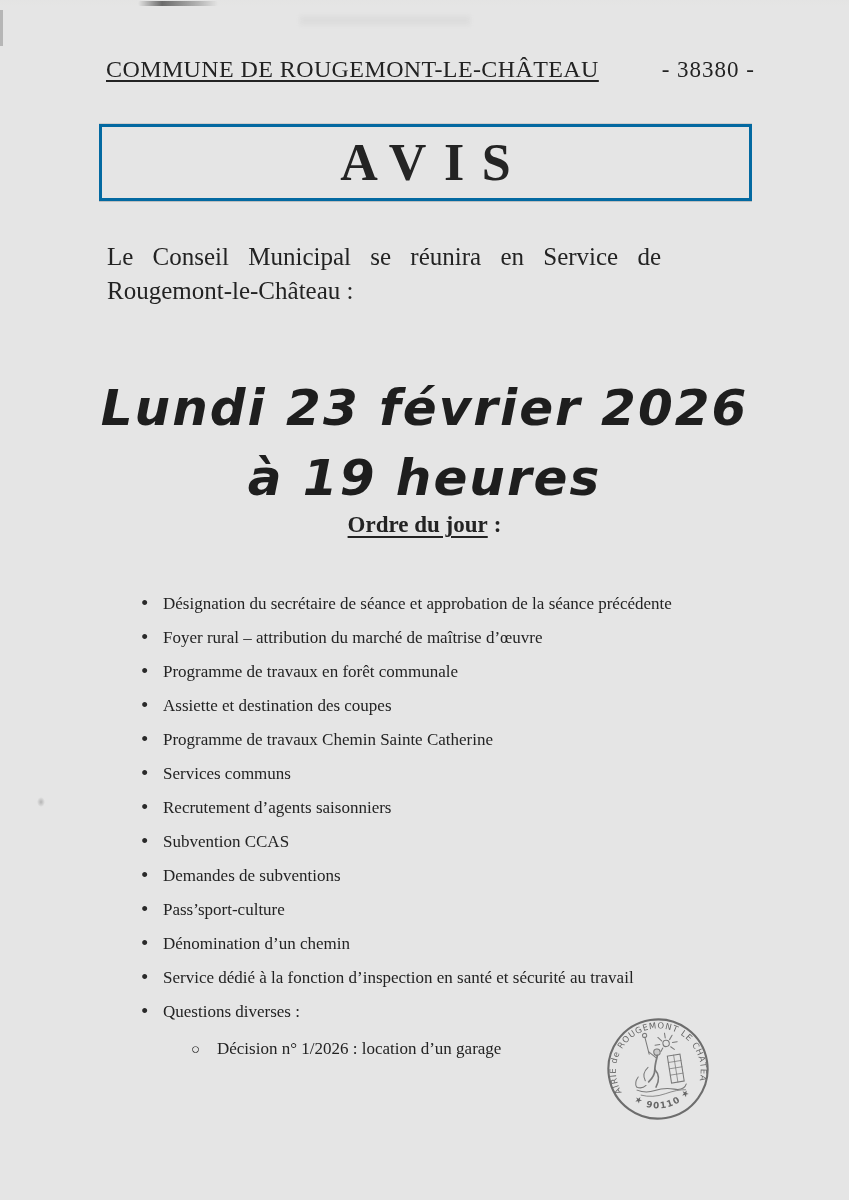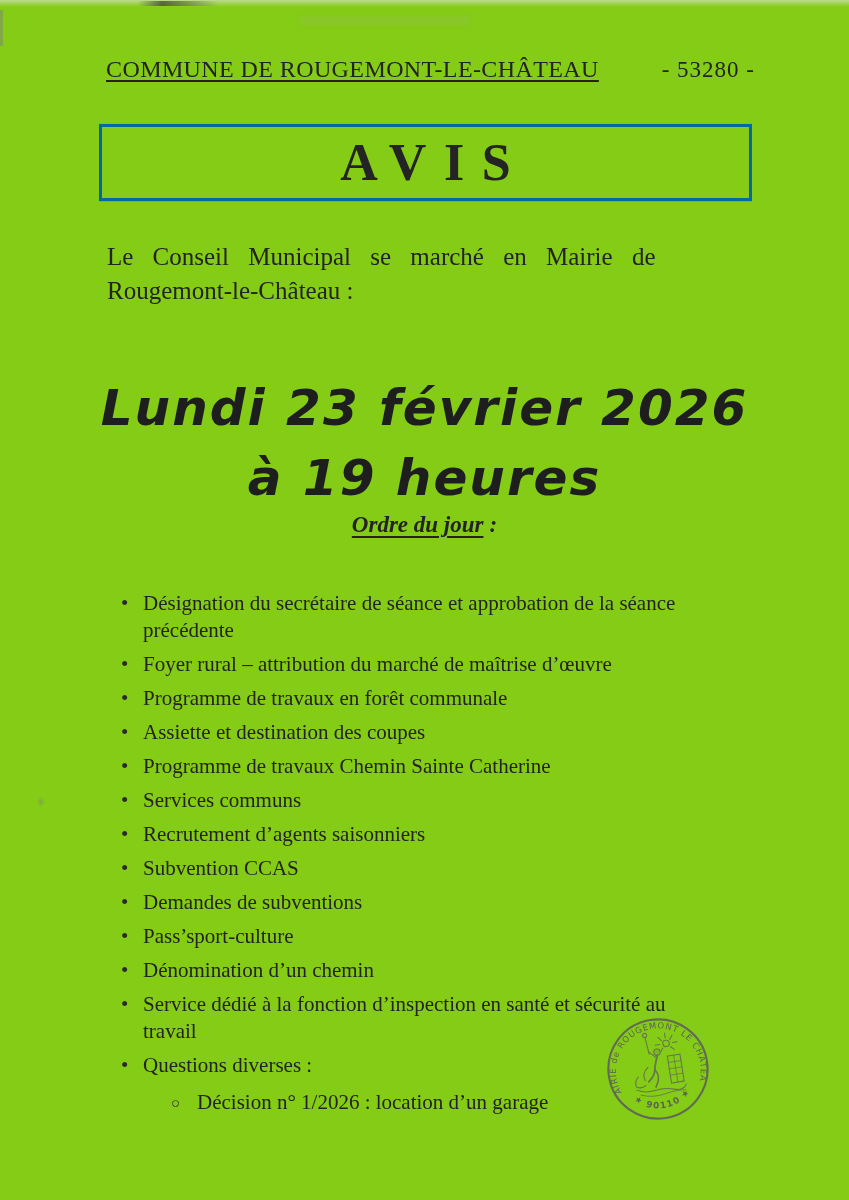--- a/index.html
+++ b/index.html
@@ -1,20 +1,20 @@
 <!DOCTYPE html>
 <html><head>
 <meta charset="utf-8">
 <style>
   * { margin:0; padding:0; box-sizing:border-box; }
   html,body { background:#ffffff; }
   .page {
     position:relative;
     width:849px; height:1200px;
-    background:#84cc16;
+    background:#e5e5e5;
     overflow:hidden;
     font-family:"Liberation Serif","DejaVu Serif",serif;
     color:#232323;
   }
   .page::before{
     content:""; position:absolute; top:0; left:0; right:0; height:7px;
     background:linear-gradient(#e3e3e2, rgba(255,255,255,0)); opacity:.6;
     pointer-events:none;
   }
 
@@ -61,29 +61,29 @@
   .date{
     position:absolute; left:0; top:326px; width:849px; text-align:center;
     font-family:"DejaVu Sans","Liberation Sans",sans-serif;
     font-weight:bold; font-style:italic;
     font-size:50px; line-height:70px; letter-spacing:2px; color:#1e1e1e;margin-top:47px;
   }
 
   
   .ordre{
     position:absolute; left:0; top:512px; width:849px; text-align:center;
-    font-size:23px; font-weight:bold; font-style:italic;
+    font-size:23px; font-weight:bold; 
   }
   .ordre .u{ text-decoration:underline; text-underline-offset:4px; text-decoration-thickness:1.5px; }
   .ordre .colon{ margin-left:6px; }
 
   
   .agenda{
-    position:absolute; left:119px; top:590px; width:585px;
-    list-style:none; font-size:21px; line-height:27px;
+    position:absolute; left:139px; top:590px; width:585px;
+    list-style:none; font-size:17px; line-height:27px;
   }
   .agenda li{ position:relative; padding-left:24px; margin-bottom:7px; }
   .agenda li::before{
     content:"\2022"; position:absolute; left:2px; top:0;
     font-size:21px; color:#2a2a2a;
   }
   .agenda li.sub{ padding-left:78px; margin-top:10px; }
   .agenda li.sub::before{
     content:"\25CB"; left:52px; top:1px; font-size:15px; color:#2a2a2a;
   }
@@ -108,29 +108,29 @@
 
 <div class="page">
 
   <div class="artifact a1"></div>
   <div class="artifact a2"></div>
   <div class="artifact a3"></div>
   <div class="artifact a4"></div>
 
   <header class="hdr">
     <span class="commune">COMMUNE DE ROUGEMONT-LE-CHÂTEAU</span>
-    <span class="code">- 53280 -</span>
+    <span class="code">- 38380 -</span>
   </header>
 
   <div class="avis-box">
     <span class="avis">AVIS</span>
   </div>
 
   <div class="intro">
-    <div class="l1">Le Conseil Municipal se marché en Mairie de</div>
+    <div class="l1">Le Conseil Municipal se réunira en Service de</div>
     <div class="l2">Rougemont-le-Château :</div>
   </div>
 
   <div class="date">
     <div>Lundi 23 février 2026</div>
     <div>à 19 heures</div>
   </div>
 
   <div class="ordre">
     <span class="u">Ordre du jour</span><span class="colon">:</span>

